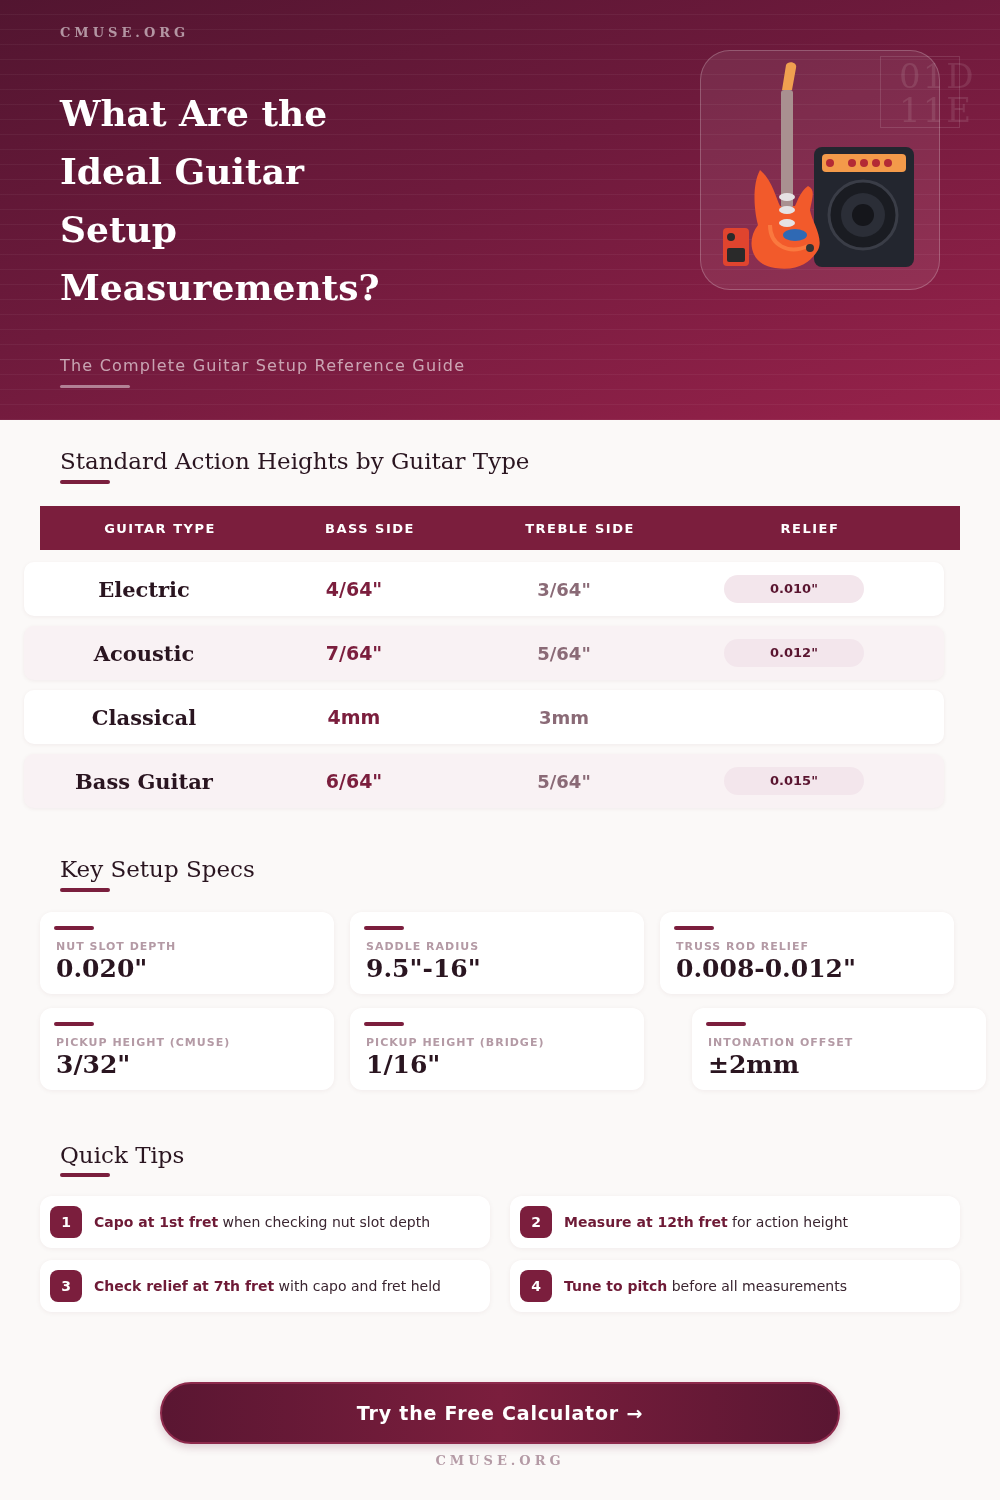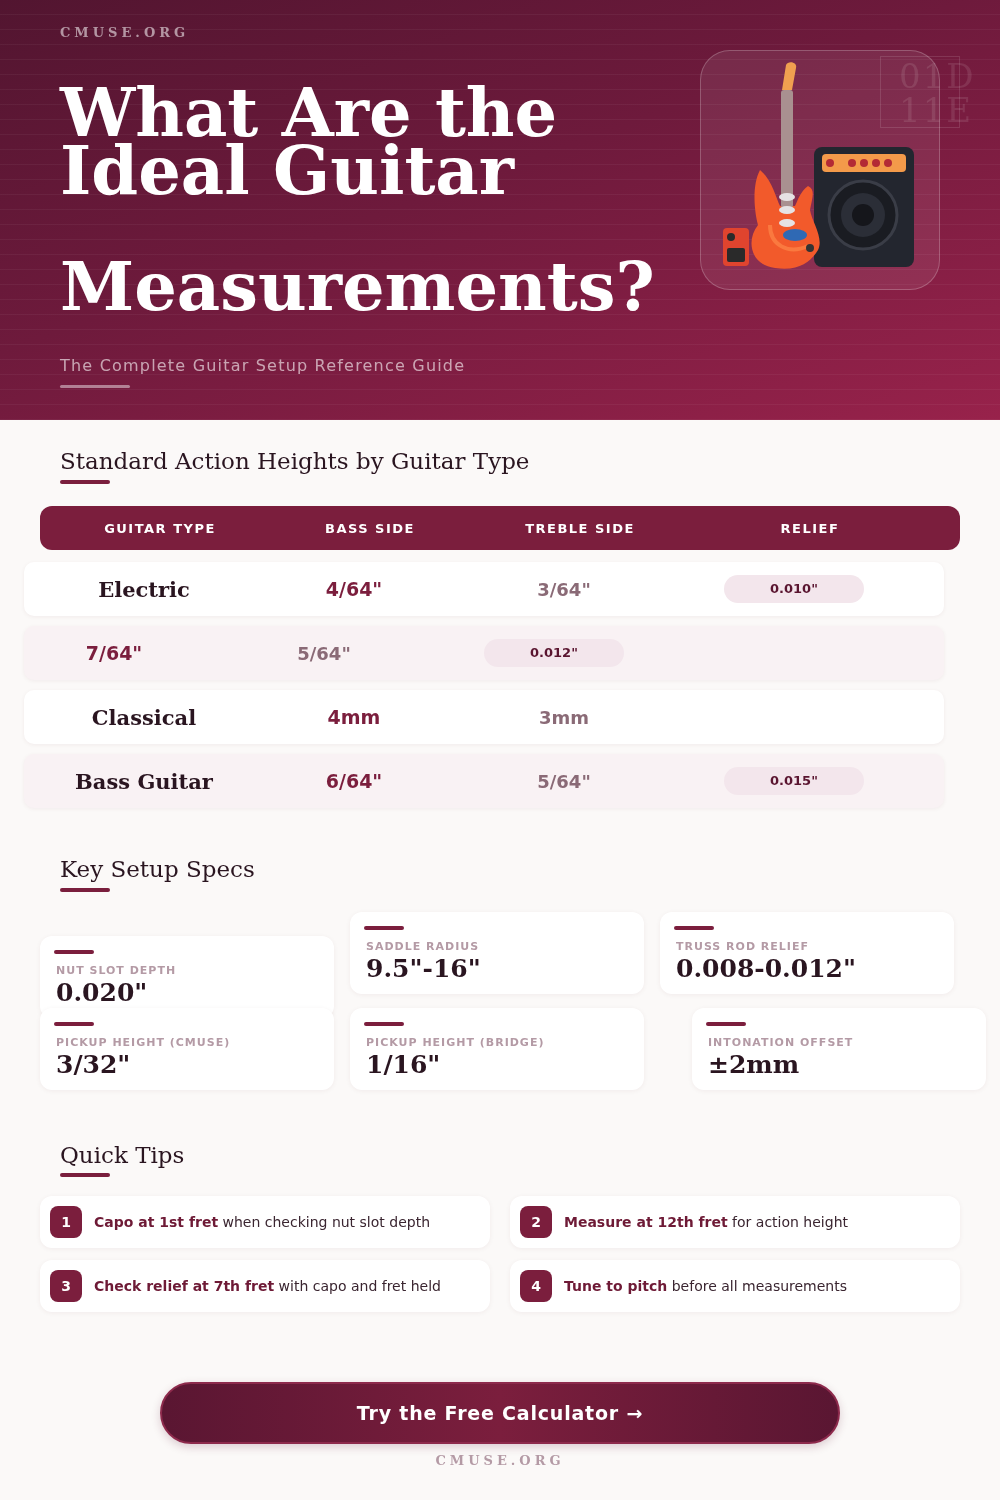--- a/index.html
+++ b/index.html
@@ -18,21 +18,21 @@
       repeating-linear-gradient(180deg, rgba(255,255,255,0) 0px, rgba(255,255,255,0) 14px, rgba(255,255,255,0.05) 14px, rgba(255,255,255,0.05) 15px);
     opacity: 0.9;
   }
   .brand-top {
     position: absolute; left: 60px; top: 25px;
     font-family: "DejaVu Serif", serif; font-weight: bold; font-size: 13px;
     letter-spacing: 4px; color: rgba(255,255,255,0.55);
   }
   .hero-title {
     position: absolute; left: 60px; top: 84px; width: 520px;
-    font-family: "DejaVu Serif", serif; font-weight: bold; font-size: 67px;
+    font-family: "DejaVu Serif", serif; font-weight: bold; font-size: 36px;
     line-height: 58px; color: #ffffff;
   }
   .hero-sub {
     position: absolute; left: 60px; top: 356px;
     font-size: 16px; letter-spacing: 1.2px; color: rgba(255,255,255,0.6);
   }
   .hero-underline {
     position: absolute; left: 60px; top: 385px; width: 70px; height: 3px;
     background: rgba(255,255,255,0.45); border-radius: 2px;
   }
@@ -52,21 +52,21 @@
   
   .section-title {
     position: absolute; left: 60px;
     font-family: "DejaVu Serif", serif; font-weight: normal; font-size: 23px; color: #2a1520;
   }
   .section-bar { position: absolute; left: 60px; width: 50px; height: 4px; background: #7a1e3d; border-radius: 2px; }
 
   
   .table-head {
     position: absolute; left: 40px; top: 506px; width: 920px; height: 44px;
-    background: #7b1e3d; border-radius: 12px; display: flex; align-items: center;
+    background: #7b1e3d; border-radius: 0; display: flex; align-items: center;
   }
   .th {
     color: #ffffff; font-size: 13px; font-weight: bold; letter-spacing: 1.5px; text-align: center;
   }
   .col1 { width: 240px; }
   .col2 { width: 180px; }
   .col3 { width: 240px; }
   .col4 { width: 220px; }
   .row {
     position: absolute; left: 24px; width: 920px; height: 54px; border-radius: 10px;
@@ -122,21 +122,21 @@
 </style>
 </head>
 <body>
 
 <div class="hero">
   <div class="lines"></div>
   <div class="brand-top">CMUSE.ORG</div>
   <h1 class="hero-title">
     <span>What Are the</span><br>
     <span>Ideal Guitar</span><br>
-    <br>
+    <span>Setup</span><br>
     <span>Measurements?</span>
   </h1>
   <div class="hero-sub">The Complete Guitar Setup Reference Guide</div>
   <div class="hero-underline"></div>
 
   <div class="hex-deco">
     <div>01D</div>
     <div>11E</div>
   </div>
   <div class="art-frame"></div>
@@ -183,20 +183,21 @@
 
 <div class="row odd" style="top:562px;">
   <div class="cell-type col1">Electric</div>
   <div class="cell-bass col2">4/64"</div>
   <div class="cell-treble col3">3/64"</div>
   <div class="cell-relief col4">
       <span class="pill">0.010"</span>
     </div>
 </div>
 <div class="row even" style="top:626px;">
+  <div class="cell-type col1">Acoustic</div>
   <div class="cell-bass col2">7/64"</div>
   <div class="cell-treble col3">5/64"</div>
   <div class="cell-relief col4">
       <span class="pill">0.012"</span>
     </div>
 </div>
 <div class="row odd" style="top:690px;">
   <div class="cell-type col1">Classical</div>
   <div class="cell-bass col2">4mm</div>
   <div class="cell-treble col3">3mm</div>
@@ -206,21 +207,21 @@
   <div class="cell-bass col2">6/64"</div>
   <div class="cell-treble col3">5/64"</div>
   <div class="cell-relief col4">
       <span class="pill">0.015"</span>
     </div>
 </div>
 
 <div class="section-title" style="top:856px;">Key Setup Specs</div>
 <div class="section-bar" style="top:888px;"></div>
 
-<div class="spec" style="left:40px; top:936px;">
+<div class="spec" style="left:40px; top:912px;">
   <div class="accent"></div>
   <div class="label">NUT SLOT DEPTH</div>
   <div class="value">0.020"</div>
 </div>
 <div class="spec" style="left:350px; top:912px;">
   <div class="accent"></div>
   <div class="label">SADDLE RADIUS</div>
   <div class="value">9.5"-16"</div>
 </div>
 <div class="spec" style="left:660px; top:912px;">

